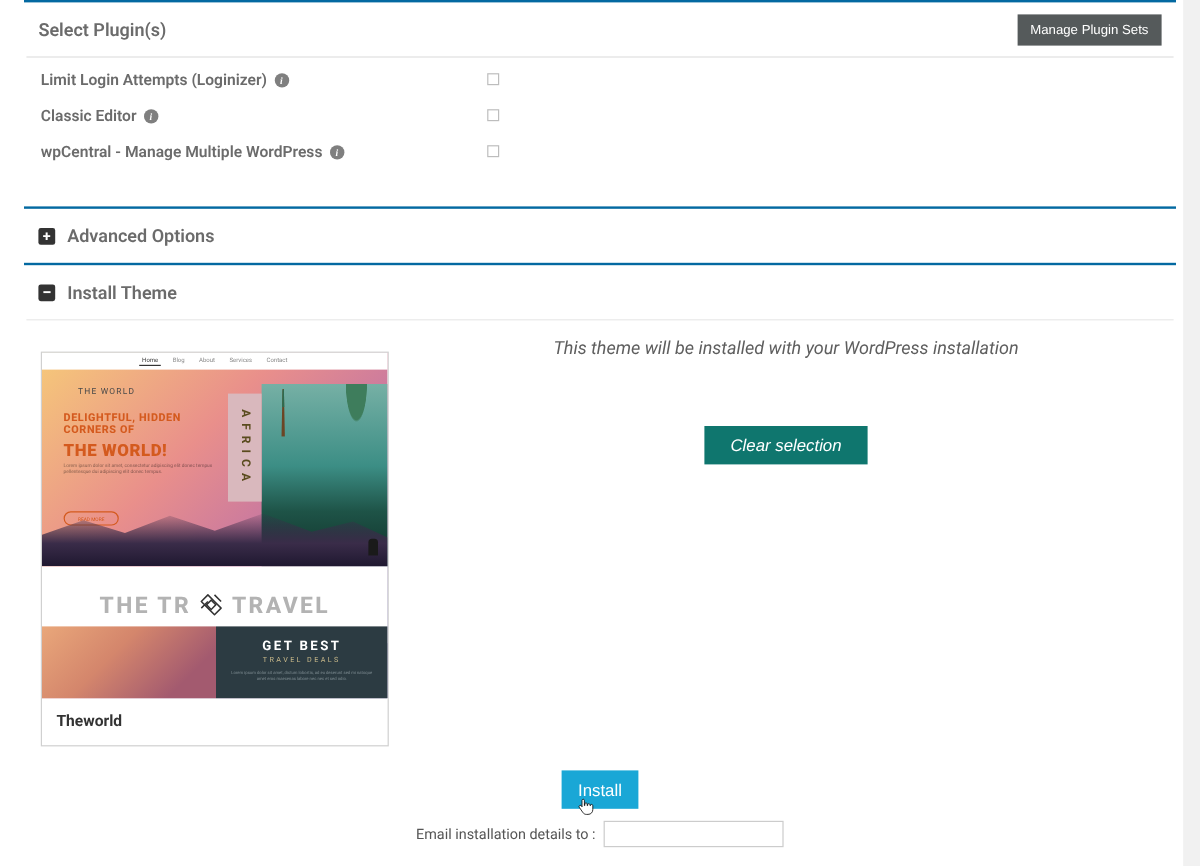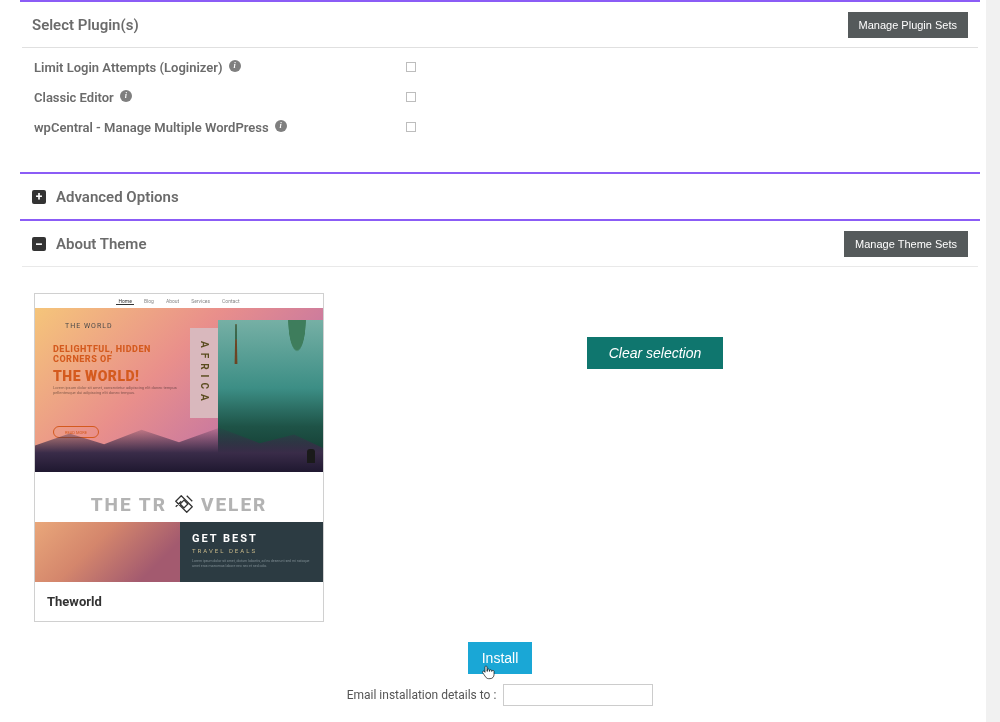--- a/index.html
+++ b/index.html
@@ -1,27 +1,27 @@
 <!DOCTYPE html>
 <html><head>
 <meta charset="utf-8">
 <style>
   * { box-sizing: border-box; margin: 0; padding: 0; }
   body { font-family: -apple-system, "Segoe UI", Roboto, Arial, sans-serif; background: #fff; width: 1000px; height: 722px; overflow: hidden; position: relative; }
   .scroll-edge { position: absolute; right: 0; top: 0; bottom: 0; width: 14px; background: #f1f1f1; }
   .content { padding: 0 20px 0 20px; }
 
-  .section-bar { border-top: 2px solid #8b5cf6; }
+  .section-bar { border-top: 2px solid #0369a1; }
   .section-head { display: flex; align-items: center; justify-content: space-between; padding: 0 12px; height: 45px; }
   .section-title { font-size: 15px; font-weight: 600; color: #6b6b6b; display: flex; align-items: center; gap: 10px; }
   .btn-dark { background: #555a5b; color: #fff; border: none; font-size: 11px; padding: 7px 11px; cursor: pointer; font-weight: 500; }
 
   .plugin-list { padding: 4px 12px 30px 12px; border-top: 1px solid #e0e0e0; margin: 0 2px; }
   .plugin-row { display: flex; align-items: center; height: 30px; font-size: 13px; color: #6b6b6b; font-weight: 600; }
-  .plugin-row .label { display: flex; align-items: flex-start; gap: 6px; }
+  .plugin-row .label { display: flex; align-items: center; gap: 6px; }
   .plugin-row .cb { margin-left: auto; width: 560px; }
   .plugin-row input[type=checkbox] { appearance: none; width: 10px; height: 10px; border: 1px solid #bdbdbd; background: #fff; cursor: pointer; }
 
   .info-ic { display: inline-flex; width: 12px; height: 12px; border-radius: 50%; background: #7f7f7f; color: #fff; font-size: 8px; font-weight: 700; align-items: center; justify-content: center; font-family: Georgia, serif; font-style: italic; }
 
   .exp-ic { width: 14px; height: 14px; background: #333; border-radius: 2px; color: #fff; display: inline-flex; align-items: center; justify-content: center; font-size: 12px; font-weight: 700; line-height: 1; }
 
   .theme-body { display: flex; gap: 20px; padding: 6px 12px 14px 12px; border-top: 1px solid #e9e9e9; margin: 0 2px; }
   .theme-card { width: 290px; border: 1px solid #d0d0d0; margin-top: 20px; }
   .theme-thumb { width: 100%; height: 288px; position: relative; overflow: hidden; }
@@ -52,21 +52,21 @@
   .thumb-palm { position:absolute; top:4px; left:4px; width:28px; height:40px; background:radial-gradient(circle at 50% 20%,#2d6b4f 20%,transparent 22%),linear-gradient(180deg,#6b4524 45%,#6b4524 55%); clip-path:polygon(48% 0,52% 0,55% 100%,45% 100%); }
   .thumb-photo::after { content:""; position:absolute; top:0; right:6px; width:40px; height:70px; background:radial-gradient(ellipse at top,#3e7d5c 30%,transparent 32%); }
   .thumb-africa { position:absolute; top:34px; left:155px; width:28px; height:90px; background:#d9b8bd; color:#5a4b1e; font-size:10px; font-weight:700; letter-spacing:5px; writing-mode:vertical-rl; display:flex; align-items:center; justify-content:center; }
   .thumb-mtn { position:absolute; left:0; right:0; top:130px; height:48px; background:linear-gradient(180deg, transparent 0%, #3a2c49 60%, #1f1830 100%); clip-path:polygon(0 45%,12% 20%,24% 42%,37% 12%,50% 38%,64% 8%,78% 40%,90% 22%,100% 50%,100% 100%,0 100%); }
   .thumb-person { position:absolute; right:8px; top:155px; width:8px; height:14px; background:#1a1a1a; border-radius:3px 3px 0 0; }
   .thumb-mid { position:absolute; top:178px; left:0; right:0; height:64px; background:#fff; display:flex; align-items:center; justify-content:center; gap:6px; }
   .thumb-mid-title { font-size:19px; font-weight:800; color:#b3b3b3; letter-spacing:2px; }
   .plane { width:22px; height:22px; }
   .thumb-bot { position:absolute; top:228px; left:0; right:0; bottom:0; display:flex; }
   .thumb-bot-l { width:145px; background:linear-gradient(135deg,#e9a77a 0%,#d4866c 40%,#a35a6f 80%); }
-  .thumb-bot-r { flex:1; background:#2c3b42; padding:10px 12px; }
+  .thumb-bot-r { flex:1; background:#2c3b42; padding:10px 12px;text-align:center; }
   .thumb-bot-r .t1 { color:#fff; font-size:11px; font-weight:700; letter-spacing:2px; }
   .thumb-bot-r .t2 { color:#c9b98a; font-size:6px; letter-spacing:2px; margin-top:2px; }
   .thumb-bot-r .t3 { color:#7d8b91; font-size:3.5px; margin-top:5px; line-height:1.3; }
 </style>
 </head>
 <body>
 
 <div class="content">
 
   <div class="section-bar">
@@ -105,23 +105,22 @@
         <span class="exp-ic">+</span>
         <span>Advanced Options</span>
       </div>
     </div>
   </div>
 
   <div class="section-bar">
     <div class="section-head">
       <div class="section-title">
         <span class="exp-ic" style="font-size:14px;">−</span>
-        <span>About Theme</span>
+        <span>Install Theme</span>
       </div>
-      <button class="btn-dark">Manage Theme Sets</button>
     </div>
 
     <div class="theme-body">
       <div class="theme-card">
         <div class="theme-thumb">
           <div class="thumb-sky"></div>
           <div class="thumb-nav">
             <span class="active">Home</span>
             <span>Blog</span>
             <span>About</span>
@@ -139,35 +138,36 @@
             </div>
           <div class="thumb-africa">AFRICA</div>
           <div class="thumb-mtn"></div>
           <div class="thumb-person"></div>
           <div class="thumb-mid">
             <span class="thumb-mid-title">THE TR</span>
             <svg class="plane" viewBox="0 0 24 24" fill="none" stroke="#333" stroke-width="1.4">
                 <path d="M3 15 L9 9 M15 3 L21 9 M3 9 L9 15 L15 21 L21 15 L15 9 L9 3 Z" stroke-linejoin="round"></path>
                 <rect x="9" y="9" width="6" height="6" transform="rotate(45 12 12)"></rect>
               </svg>
-            <span class="thumb-mid-title">VELER</span>
+            <span class="thumb-mid-title">TRAVEL</span>
           </div>
           <div class="thumb-bot">
             <div class="thumb-bot-l"></div>
             <div class="thumb-bot-r">
               <div class="t1">GET BEST</div>
               <div class="t2">TRAVEL DEALS</div>
               <div class="t3">Lorem ipsum dolor sit amet, dictum lobortis, ad eu deserunt sed mi natoque amet eros maecenas labore nec nec et sed odio.</div>
             </div>
           </div>
         </div>
         <div class="theme-name">Theworld</div>
       </div>
 
       <div class="theme-right">
+        <div class="theme-msg">This theme will be installed with your WordPress installation</div>
         <button class="btn-clear">Clear selection</button>
       </div>
     </div>
   </div>
 
   <div class="install-row">
     <button class="btn-install">
       <span>Install</span>
       <svg class="cursor-hand" viewBox="0 0 24 24">
           <path fill="#fff" stroke="#000" stroke-width="1" d="M9 3c.8 0 1.5.7 1.5 1.5V11h.5V9c0-.8.7-1.5 1.5-1.5S14 8.2 14 9v2h.5v-1c0-.8.7-1.5 1.5-1.5s1.5.7 1.5 1.5v1h.5c0-.8.7-1.5 1.5-1.5S21 10.2 21 11v5c0 3-2 6-6 6h-2c-2 0-3.5-1-4.5-2.5L4 13c-.5-1 0-2 1-2.3.8-.3 1.7 0 2 .8l.5 1V4.5C7.5 3.7 8.2 3 9 3Z"></path>

